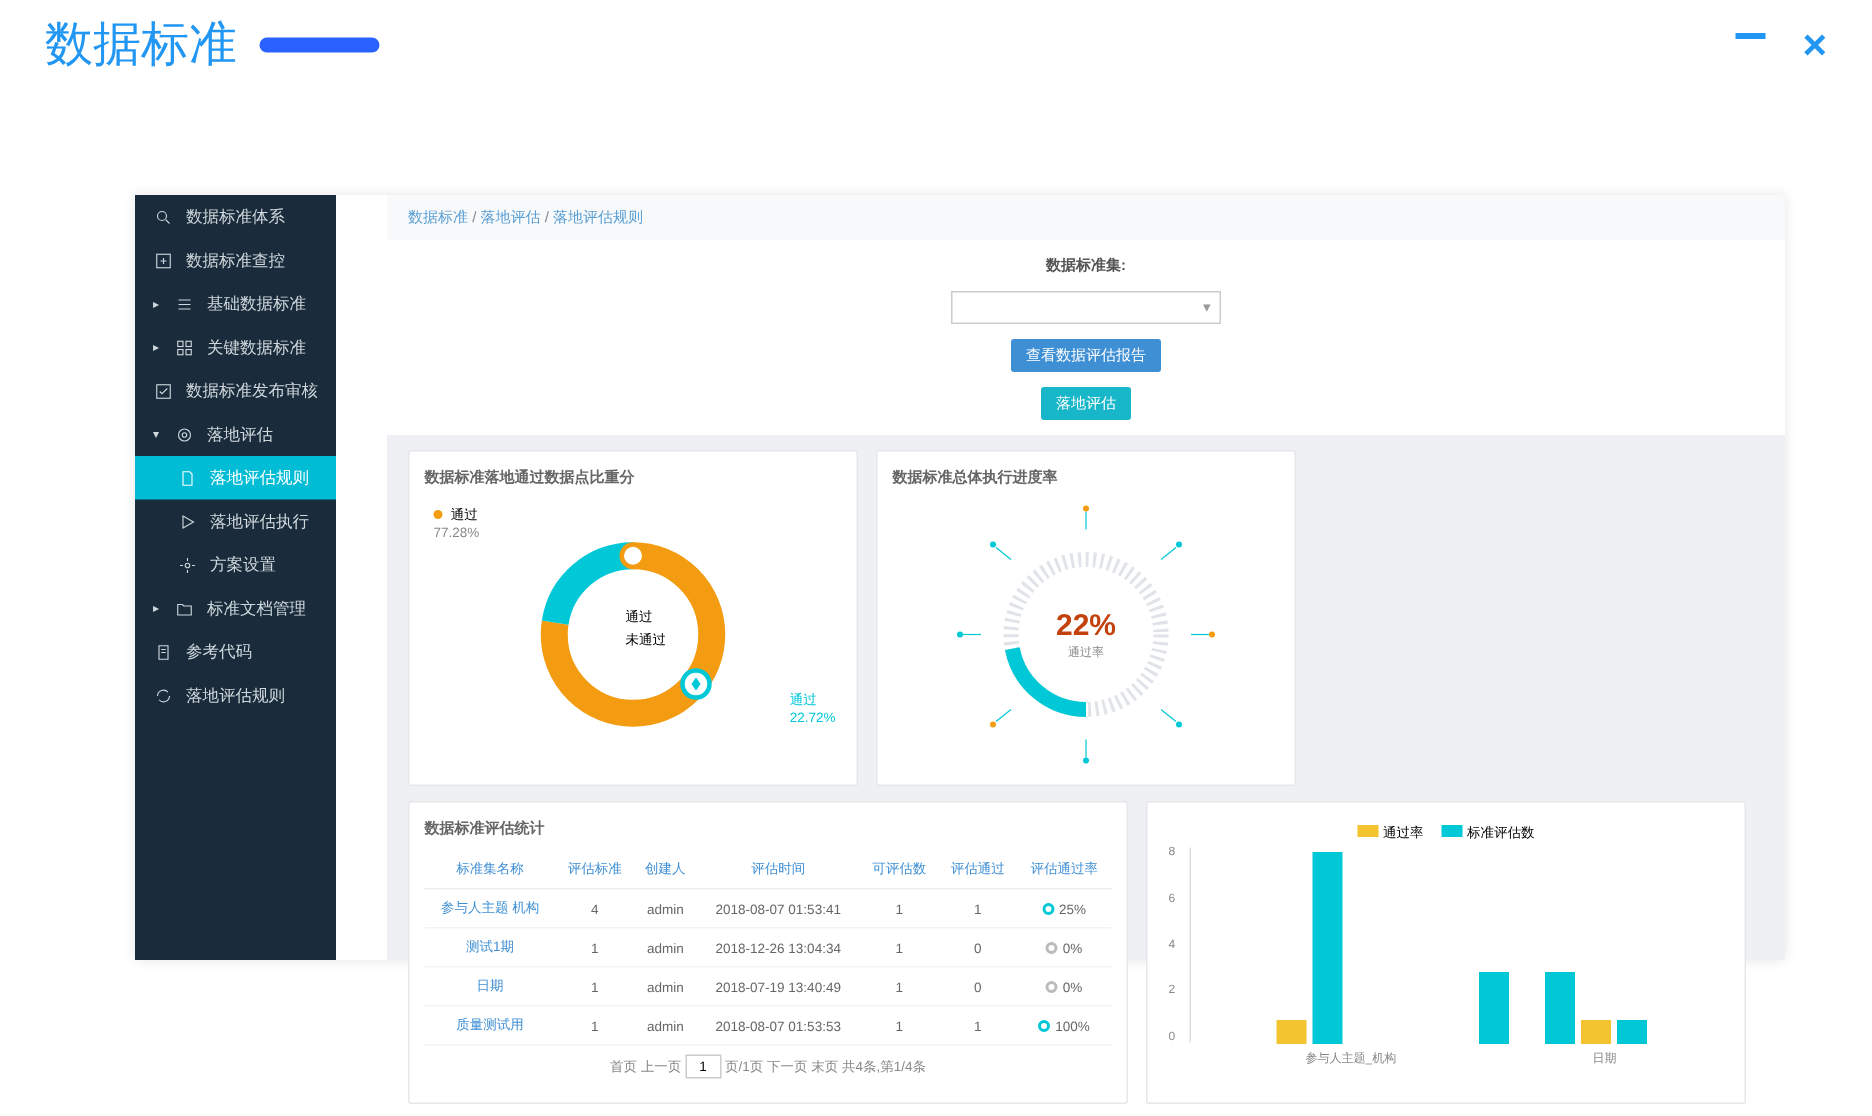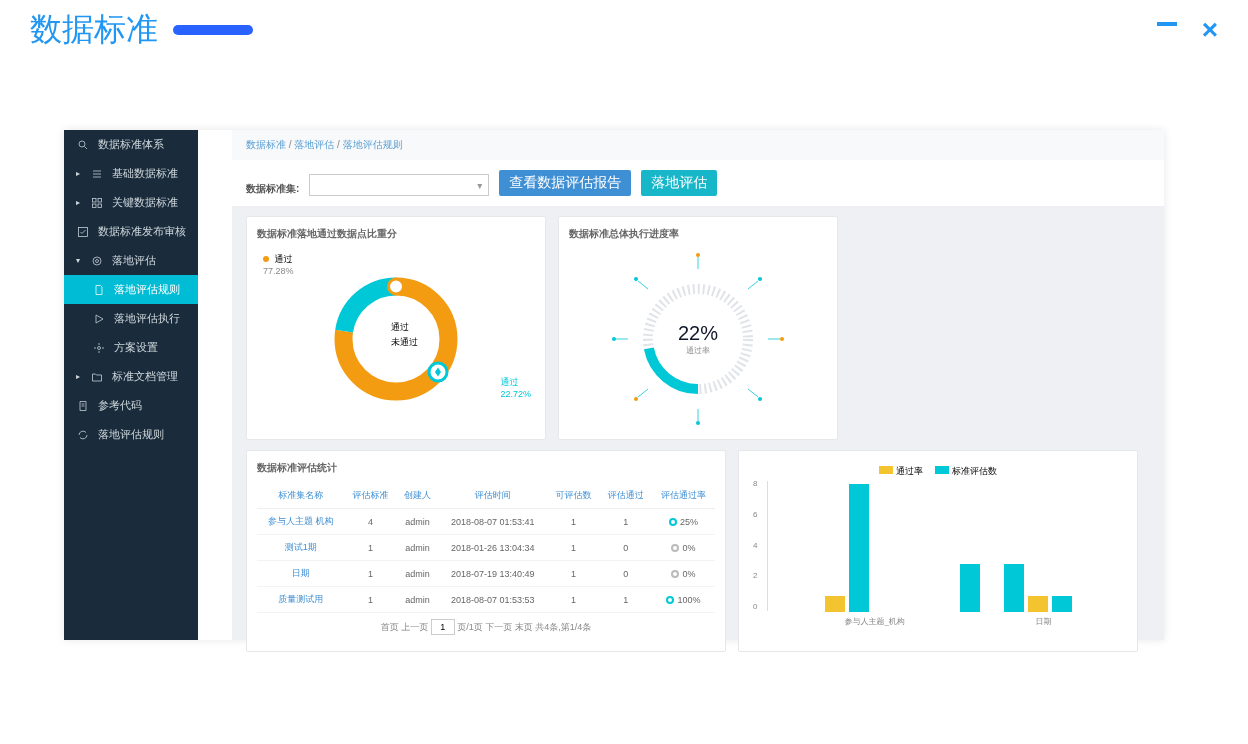--- a/index.html
+++ b/index.html
@@ -7,40 +7,40 @@
 
 
 .titlebar { height:60px; display:flex; align-items:center; padding:0 30px; }
 .title { font-size:32px; color:#2196f3; font-weight:500; }
 .title-bar-pill { width:80px; height:10px; background:#2962ff; border-radius:5px; margin-left:15px; }
 .win-controls { margin-left:auto; display:flex; gap:25px; }
 .win-min { width:20px; height:4px; background:#2196f3; margin-top:8px; }
 .win-close { font-size:28px; color:#2196f3; font-weight:bold; cursor:pointer; }
 
 
-.app-frame { position:absolute; left:64px; top:130px; width:1100px; height:510px; display:flex; box-shadow:0 0 8px rgba(0,0,0,.1);gap:34px; }
+.app-frame { position:absolute; left:90px; top:130px; width:1100px; height:510px; display:flex; box-shadow:0 0 8px rgba(0,0,0,.1);gap:34px; }
 
 
 .sidebar { width:160px; background:#1a2b3c; color:#cfd8dc; font-size:11px; }
 .nav-item { display:flex; align-items:center; padding:7px 12px; gap:8px; cursor:pointer; }
 .nav-item.sub { padding-left:28px; }
 .nav-item.active { background:#00bcd4; color:#fff; }
 .nav-icon { width:14px; height:14px; display:flex; align-items:center; justify-content:center; }
 .nav-icon svg { width:12px; height:12px; stroke:#cfd8dc; fill:none; stroke-width:1.5; }
 .nav-item.active .nav-icon svg { stroke:#fff; }
 .caret { font-size:8px; margin-right:2px; }
 
 
 .content { flex:1; background:#eef0f3; display:flex; flex-direction:column; }
 .breadcrumb { font-size:10px; color:#888; padding:8px 14px; background:#f8f9fa; }
 .breadcrumb span { color:#5a9fd4; }
-.toolbar { padding:10px 14px; display:flex; align-items:flex-end; gap:10px; background:#fff; font-size:10px; }
+.toolbar { padding:10px 14px; display:flex; align-items:center; gap:10px; background:#fff; font-size:10px;flex-direction:column; }
 .toolbar label { color:#555; font-weight:bold; }
 .select { width:180px; height:22px; border:1px solid #ccc; display:flex; align-items:center; justify-content:flex-end; padding:0 6px; color:#999; }
-.btn { padding:4px 10px; font-size:14px; color:#fff; border-radius:2px; cursor:pointer; }
+.btn { padding:4px 10px; font-size:10px; color:#fff; border-radius:2px; cursor:pointer; }
 .btn-primary { background:#3f8fd4; }
 .btn-info { background:#17b6c8; }
 
 
 .panels { padding:10px 14px; display:grid; grid-template-columns:300px 280px 300px; gap:12px; }
 .panel { background:#fff; border:1px solid #e5e7ea; border-radius:2px; padding:10px; }
 .panel-title { font-size:10px; color:#666; margin-bottom:8px; font-weight:bold; }
 .panel-row2 { grid-template-columns:480px 400px; display:grid; gap:12px; padding:0 14px 10px; }
 
 
@@ -50,21 +50,21 @@
 .donut-inner-legend { position:absolute; left:130px; top:70px; font-size:9px; }
 .donut-inner-legend div { display:flex; align-items:center; gap:4px; margin:2px 0; }
 .donut-label { position:absolute; font-size:9px; }
 
 
 .funnel-wrap { display:flex; justify-content:center; align-items:center; height:180px; }
 
 
 .gauge-wrap { display:flex; justify-content:center; align-items:center; height:180px; position:relative; }
 .gauge-center { position:absolute; text-align:center; }
-.gauge-pct { font-size:20px; font-weight:normal; color:#0f172a; }
+.gauge-pct { font-size:20px; font-weight:bold; color:#c2410c; }
 .gauge-sub { font-size:8px; color:#888; }
 
 
 .tbl { width:100%; border-collapse:collapse; font-size:9px; }
 .tbl th { color:#3f8fd4; padding:6px 4px; text-align:center; font-weight:normal; border-bottom:1px solid #eee; }
 .tbl td { padding:6px 4px; text-align:center; color:#666; border-bottom:1px solid #f3f3f3; }
 .tbl td.link { color:#3f8fd4; }
 .pager { font-size:9px; color:#888; text-align:center; padding:6px 0; }
 .pager input { width:24px; height:16px; border:1px solid #ccc; text-align:center; font-size:9px; }
 
@@ -97,20 +97,29 @@
 
   <div class="sidebar">
     <div class="nav-item">
         <span class="nav-icon">
           <svg viewBox="0 0 24 24">
             <circle cx="10" cy="10" r="6"></circle>
             <path d="M15 15l5 5"></path>
           </svg>
         </span>
         <span>数据标准体系</span>
+      </div>
+    <div class="nav-item">
+        <span class="nav-icon">
+          <svg viewBox="0 0 24 24">
+            <rect x="3" y="3" width="18" height="18"></rect>
+            <path d="M12 8v8M8 12h8"></path>
+          </svg>
+        </span>
+        <span>数据标准查控</span>
       </div>
     <div class="nav-item">
         <span class="caret">▸</span>
         <span class="nav-icon">
           <svg viewBox="0 0 24 24">
             <path d="M4 6h16M4 12h16M4 18h16"></path>
           </svg>
         </span>
         <span>基础数据标准</span>
       </div>
@@ -302,21 +311,21 @@
   <td>admin</td>
   <td>2018-08-07 01:53:41</td>
   <td>1</td>
   <td>1</td>
   <td><span class="donut-pct-ring" style="border-color:#00c8d6"></span>25%</td>
               </tr>
               <tr>
                 <td class="link">测试1期</td>
   <td>1</td>
   <td>admin</td>
-  <td>2018-01-26 13:04:34</td>
+  <td>2018-12-26 13:04:34</td>
   <td>1</td>
   <td>0</td>
   <td><span class="donut-pct-ring" style="border-color:#bbb"></span>0%</td>
               </tr>
               <tr>
                 <td class="link">日期</td>
   <td>1</td>
   <td>admin</td>
   <td>2018-07-19 13:40:49</td>
   <td>1</td>

